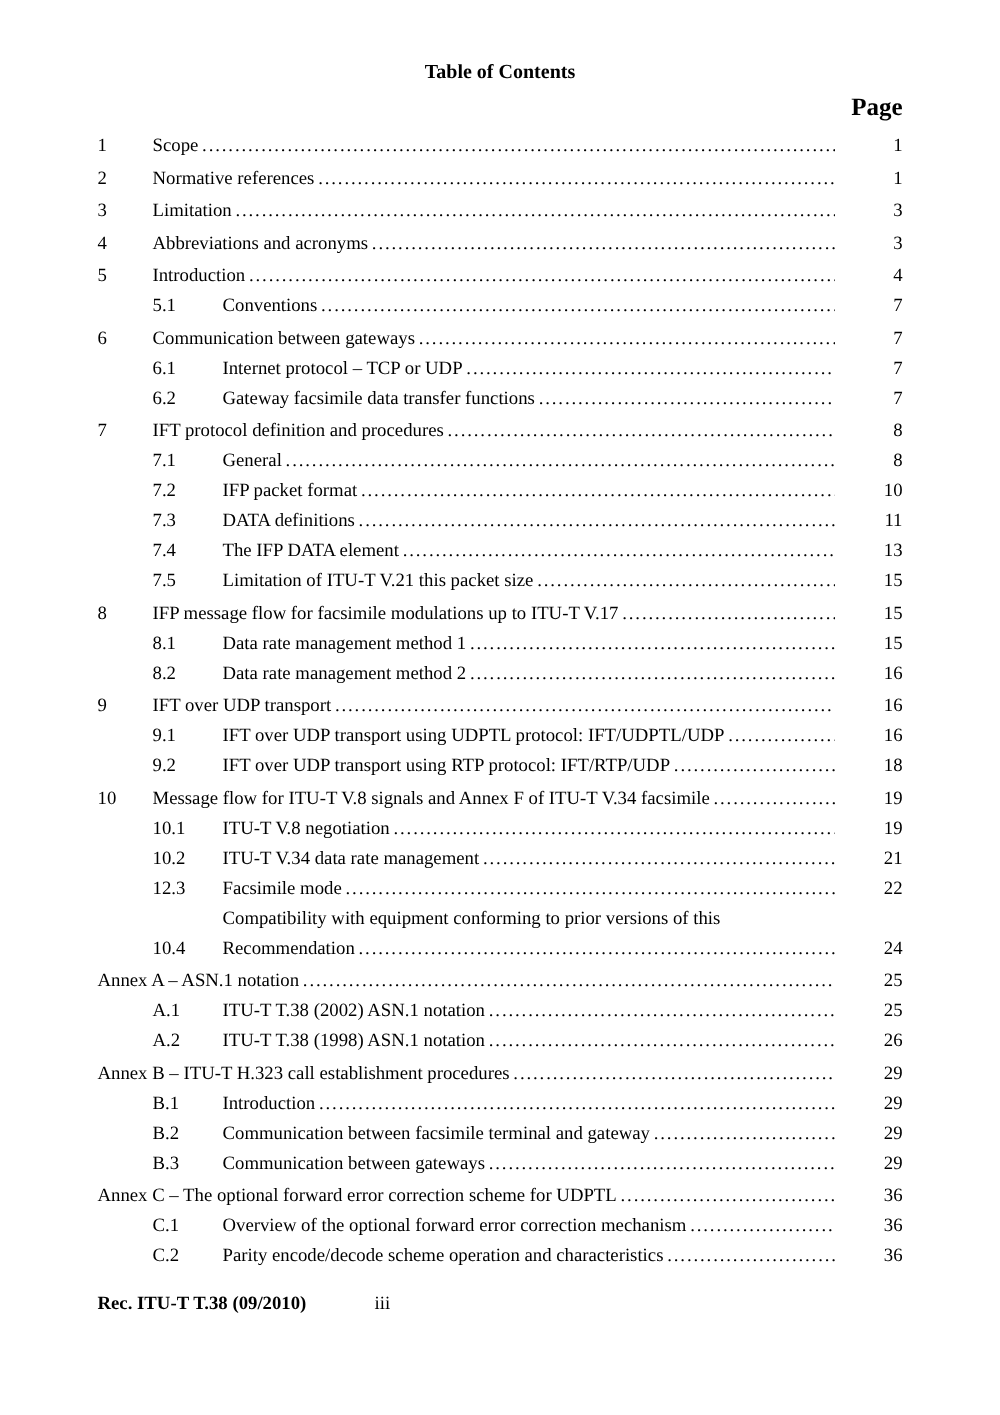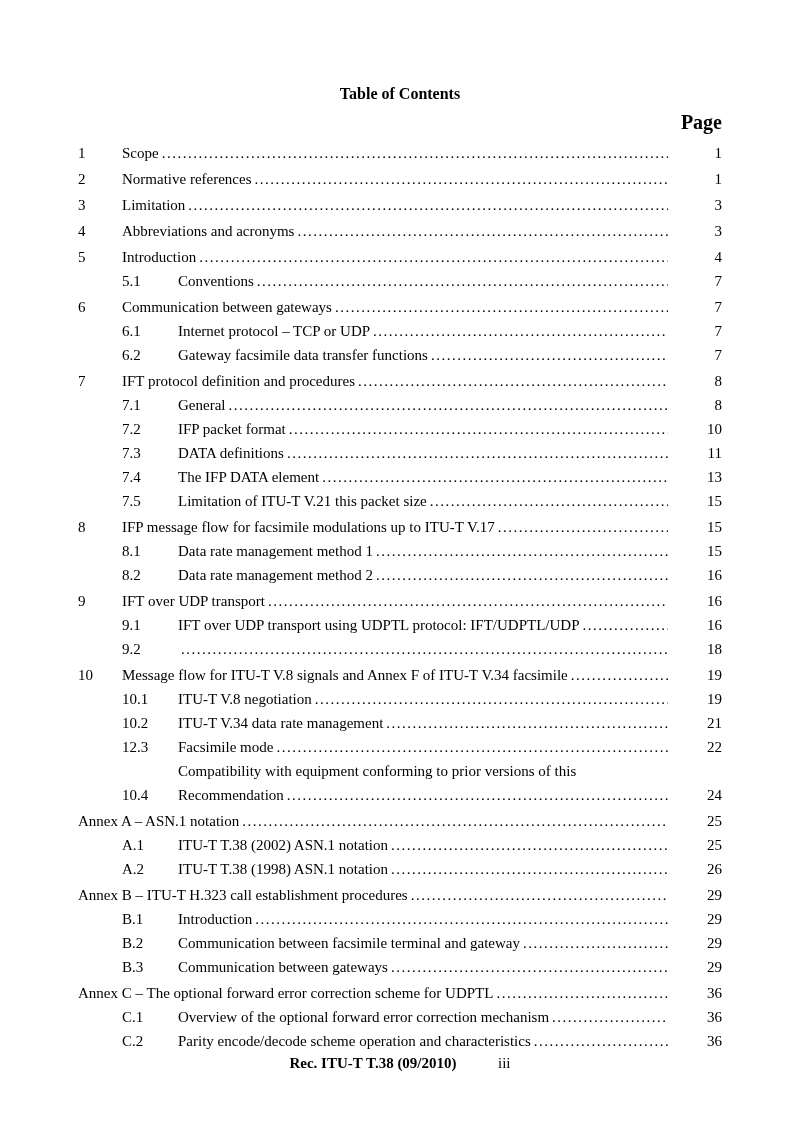--- a/index.html
+++ b/index.html
@@ -9,21 +9,21 @@
     font-family: "Liberation Serif", serif;
     color: #000000;
     overflow: hidden;
   }
   .sheet {
     position: relative;
     width: 800px; height: 1132px;
     background: #ffffff;
   }
   .doc-title {
-    padding-top: 84px;
+    padding-top: 48px;
     text-align: center;
     font-weight: bold;
     font-size: 16px;
     line-height: 19px;
   }
   .content {
     margin-left: 78px;
     width: 644px; 
   }
   .page-col-header {
@@ -61,24 +61,26 @@
   .dots::after {
     content: "........................................................................................................................................................................................";
     letter-spacing: 1.5px;
   }
   .pageno {
     flex: 0 0 54px;
     text-align: right;
   }
   .footer {
     display: flex;
-    justify-content: center;
+    justify-content: flex-start;
     align-items: baseline;
+    margin-top: 16px;
     font-size: 15px;
     line-height: 20px;
+    gap: 13px;
   }
   .footer .ref { font-weight: bold; }
   .footer .folio { width: 54px; text-align: right; }
 </style>
 </head>
 <body>
 
 <div class="sheet">
   <h1 class="doc-title">Table of Contents</h1>
   <div class="content">
@@ -281,20 +283,21 @@
               <span class="title">IFT over UDP transport using UDPTL protocol: IFT/UDPTL/UDP</span>
               <span class="dots"></span>
             </div>
           </div>
           <span class="pageno">16</span>
         </div>
         <div class="row lvl1">
           <span class="num">9.2</span>
           <div class="body">
             <div class="bline">
+              <span class="title">IFT over UDP transport using RTP protocol: IFT/RTP/UDP</span>
               <span class="dots"></span>
             </div>
           </div>
           <span class="pageno">18</span>
         </div>
         <div class="row lvl0">
           <span class="num">10</span>
           <div class="body">
             <div class="bline">
               <span class="title">Message flow for ITU-T V.8 signals and Annex F of ITU-T V.34 facsimile</span>

